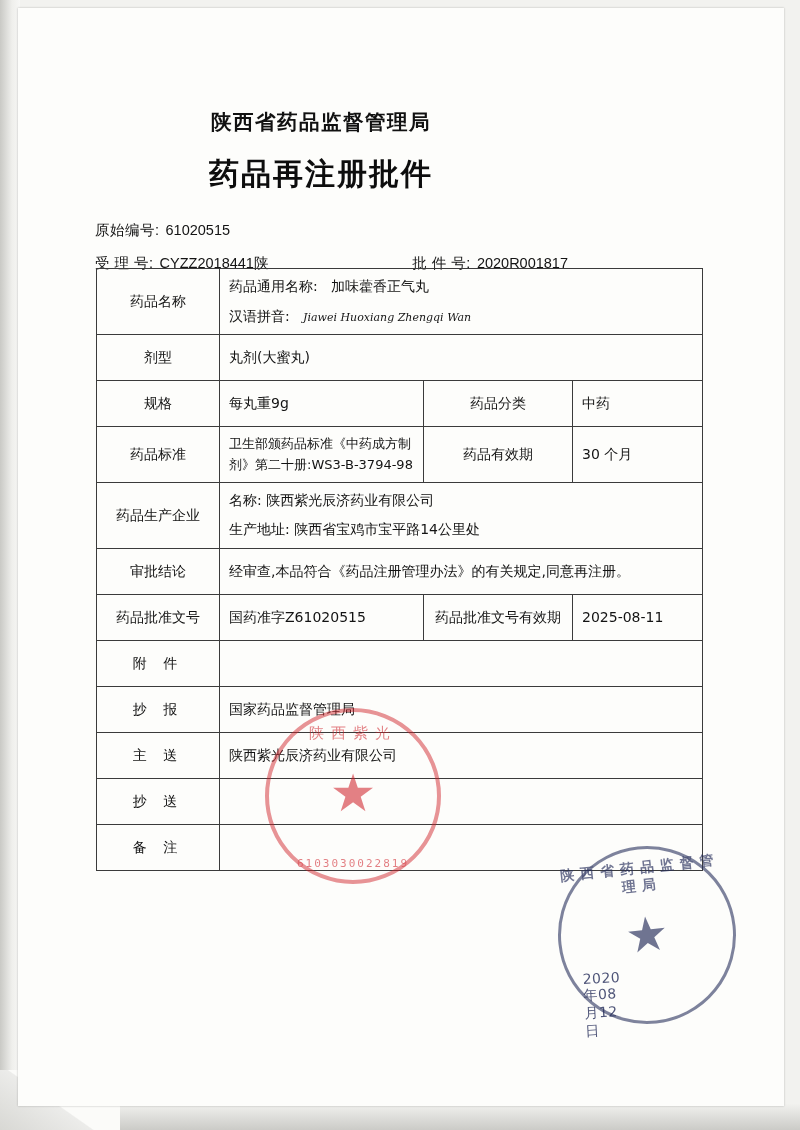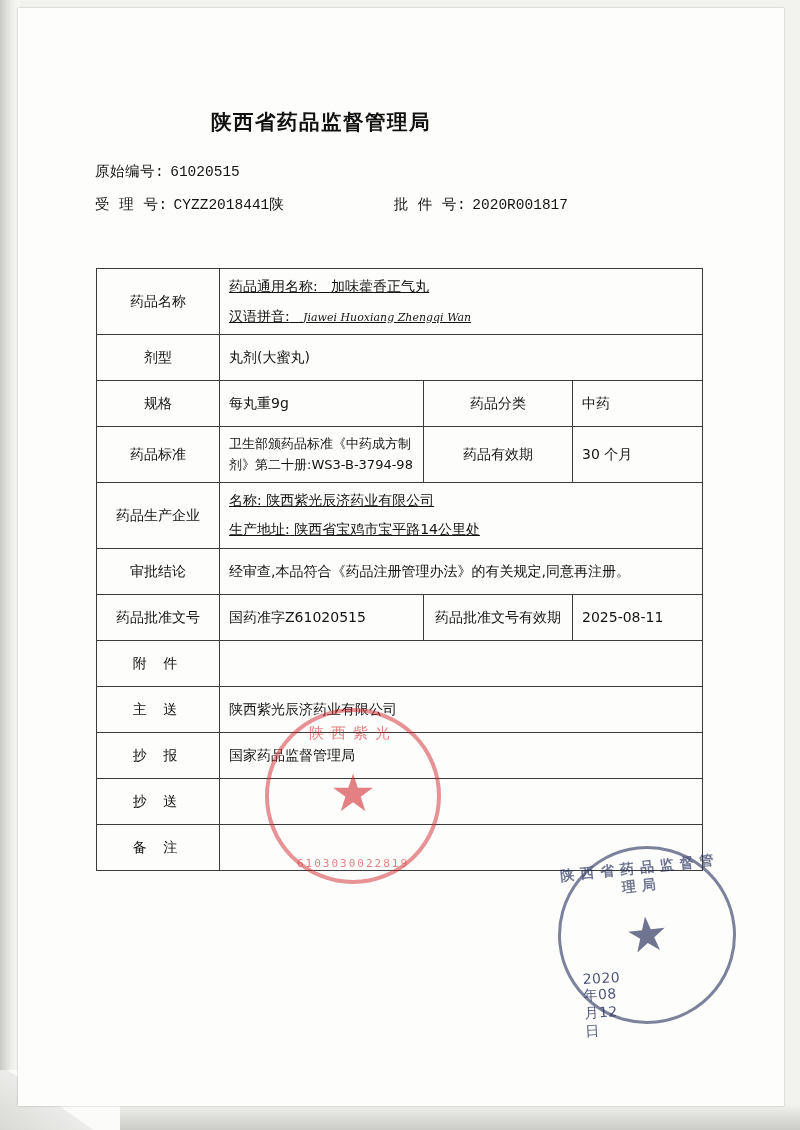--- a/index.html
+++ b/index.html
@@ -75,21 +75,21 @@
     color: #0d0d0d;
     margin-top: 18px;
   }
 
   .meta {
     margin-top: 26px;
     padding-left: 77px;
     padding-right: 56px;
     font-size: 14.5px;
     color: #141414;
-    font-family: Liberation Mono, monospace;
+    font-family: Liberation Sans, sans-serif;
   }
   .meta-row {
     display: flex;
     align-items: baseline;
     margin-bottom: 14px;
   }
   .meta-label {
     letter-spacing: 0.5px;
     white-space: nowrap;
   }
@@ -120,21 +120,21 @@
     vertical-align: middle;
     line-height: 1.55;
   }
   td.lbl {
     text-align: center;
     width: 104px;
     white-space: nowrap;
   }
   td.lbl-sp { letter-spacing: 6px; }
   td.val { text-align: left; }
-  .two-line div { white-space: nowrap; text-decoration: underline; }
+  .two-line div { white-space: nowrap; }
   .ital {
     font-family: "DejaVu Serif", serif;
     font-style: italic;
     font-size: 11px;
   }
   .std-text {
     font-size: 13px;
     line-height: 1.45;
   }
   .h-tall { height: 46px; }
@@ -230,20 +230,21 @@
 <div id="page">
 
   <div class="edge-left"></div>
   <div class="edge-bottom"></div>
   <div class="corner-fold"></div>
 
   <div id="sheet">
     <div class="doc">
 
       <div class="org-title">陕西省药品监督管理局</div>
+      <div class="main-title">药品再注册批件</div>
 
       <div class="meta">
         <div class="meta-row">
           <span class="meta-label">原始编号:</span>
           <span class="meta-value">61020515</span>
         </div>
         <div class="meta-row">
           <span class="meta-label">受 理 号:</span>
           <span class="meta-value">CYZZ2018441陕</span>
           <span class="meta-right">
@@ -313,27 +314,27 @@
             <td class="lbl" style="letter-spacing:0px">药品批准文号有效期</td>
             <td class="val">2025-08-11</td>
           </tr>
 
           <tr class="h-tall">
             <td class="lbl lbl-sp">附 件</td>
             <td class="val" colspan="3"></td>
           </tr>
 
           <tr class="h-tall">
+            <td class="lbl lbl-sp">抄 报</td>
+            <td class="val" colspan="3">国家药品监督管理局</td>
+          </tr>
+
+          <tr class="h-tall">
             <td class="lbl lbl-sp">主 送</td>
             <td class="val" colspan="3">陕西紫光辰济药业有限公司</td>
-          </tr>
-
-          <tr class="h-tall">
-            <td class="lbl lbl-sp">抄 报</td>
-            <td class="val" colspan="3">国家药品监督管理局</td>
           </tr>
 
           <tr class="h-tall">
             <td class="lbl lbl-sp">抄 送</td>
             <td class="val" colspan="3"></td>
           </tr>
 
           <tr class="h-tall">
             <td class="lbl lbl-sp">备 注</td>
             <td class="val" colspan="3"></td>

